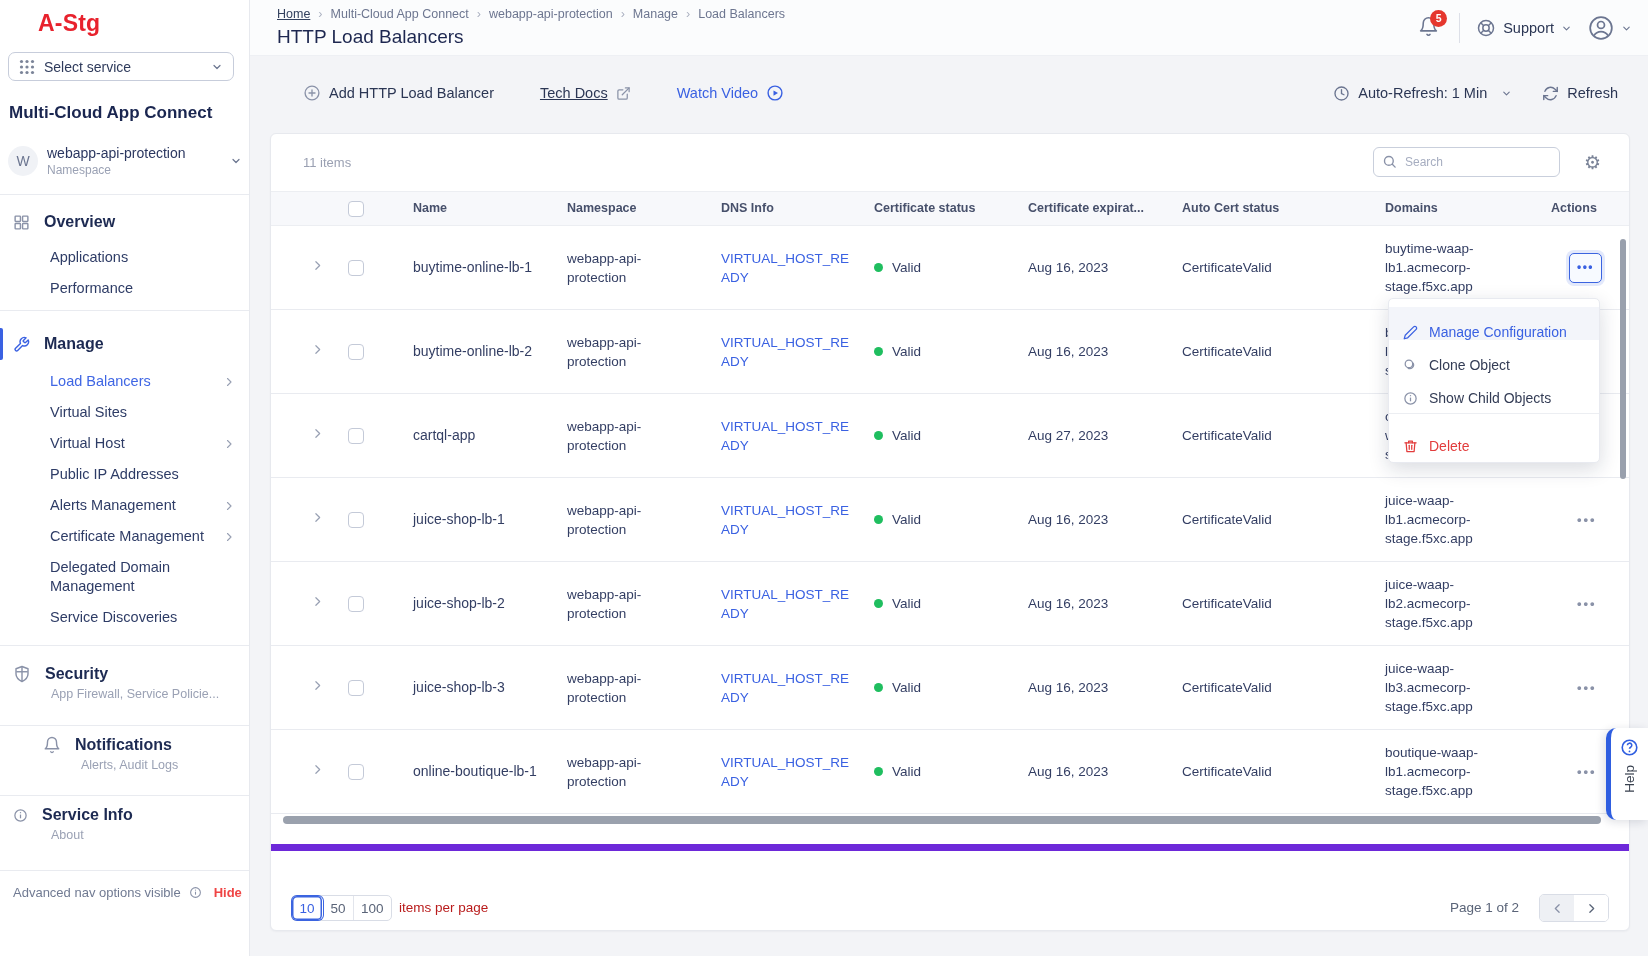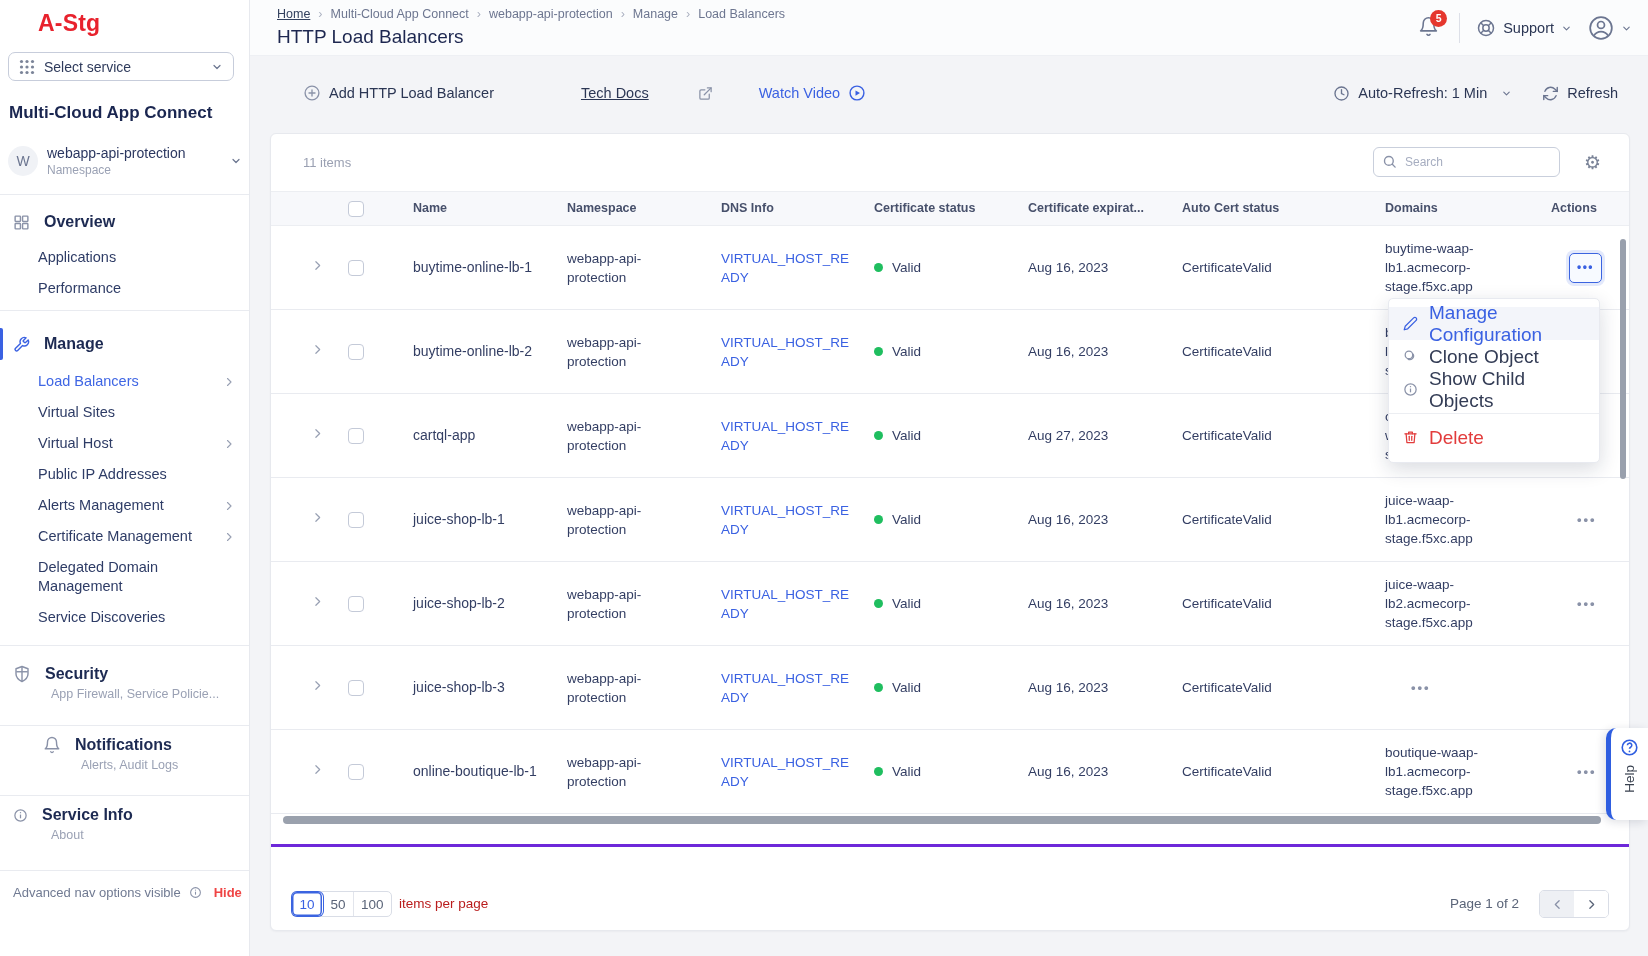--- a/index.html
+++ b/index.html
@@ -19,21 +19,21 @@
   .select-service .lbl { font-size:14px; color:#2f3b5c; flex:1;}
   .product-title { position:absolute; left:9px; top:103px; font-size:17px; font-weight:700; color:#1a2650;}
   .ns-row { position:absolute; left:8px; top:142px; width:234px; height:38px; display:flex; align-items:center; gap:9px; cursor:pointer;}
   .ns-avatar { width:30px; height:30px; border-radius:50%; background:#f0f2f6; color:#6b7590; font-size:14px; display:flex; align-items:center; justify-content:center;}
   .ns-text { flex:1;}
   .ns-name { font-size:14px; color:#2b3760;}
   .ns-sub { font-size:12px; color:#9aa1b4; margin-top:2px;}
   .sb-div { position:absolute; left:0; right:0; border-top:1px solid #e9ebf0;}
   .nav-head { position:absolute; left:0; right:0; height:32px; display:flex; align-items:center; gap:14px; padding-left:13px; font-size:16px; font-weight:600; color:#1d2a52;}
   .nav-head .bar { position:absolute; left:0; top:0; bottom:0; width:3px; background:#3a61e2; border-radius:0 2px 2px 0;}
-  .nav-list { position:absolute; left:0; right:0;}
+  .nav-list { position:absolute; left:12px; right:0;}
   .nav-item { position:relative; padding:6px 14px 6px 38px; font-size:14.5px; color:#2e3c66; line-height:19px; cursor:pointer;}
   .nav-item.active { color:#3f66e4;}
   .nav-item .chev { position:absolute; right:14px; top:50%; transform:translateY(-50%); }
   .sb-block { position:absolute; left:0; right:0; padding:10px 0 0 13px; cursor:pointer;}
   .sb-block .row { display:flex; align-items:center; gap:14px; font-size:16px; font-weight:600; color:#1d2a52;}
   .sb-block .sub { font-size:12.5px; color:#9aa1b4; margin:4px 0 0 38px;}
   .adv-bar { position:absolute; left:0; right:0; top:870px; border-top:1px solid #e9ebf0; padding:14px 0 0 13px; display:flex; align-items:center; gap:8px;}
   .adv-text { font-size:13px; color:#707a92;}
   .adv-hide { font-size:13px; font-weight:600; color:#ef4444; margin-left:4px; cursor:pointer;}
 
@@ -47,21 +47,21 @@
   .page-title { position:absolute; left:27px; top:26px; font-size:19px; font-weight:500; color:#1d2750;}
   .topbar-right { position:absolute; right:16px; top:0; height:56px; display:flex; align-items:center; gap:16px;}
   .bell-wrap { position:relative; cursor:pointer; padding-right:4px;}
   .badge { position:absolute; top:-6px; right:-4px; min-width:17px; height:17px; border-radius:9px; background:#e5372e; color:#fff; font-size:10.5px; font-weight:700; display:flex; align-items:center; justify-content:center; padding:0 4px;}
   .vdiv { width:1px; height:30px; background:#dde0e8;}
   .tb-group { display:flex; align-items:center; gap:7px; cursor:pointer; color:#2b3654; font-size:14.5px;}
 
   .toolbar { position:absolute; left:0; right:0; top:78px; height:30px;}
   .toolbar-left { position:absolute; left:53px; top:0; height:30px; display:flex; align-items:center; gap:46px;}
   .tool-item { display:flex; align-items:center; gap:8px; font-size:14.5px; cursor:pointer; color:#2b3654;}
-  .tool-item.docs span { text-decoration:underline; font-weight:500;margin-left:41px;}
+  .tool-item.docs span { text-decoration:underline; font-weight:500;}
   .tool-item.video { color:#3a61e2;}
   .toolbar-right { position:absolute; right:30px; top:0; height:30px; display:flex; align-items:center; gap:30px;}
 
   
   .card { position:absolute; left:20px; top:133px; width:1360px; height:798px; background:#fff; border:1px solid #e7e9ee; border-radius:6px; box-shadow:0 1px 2px rgba(16,24,40,.04);}
   .card-head { position:absolute; left:0; right:0; top:0; height:57px;}
   .items-count { position:absolute; left:32px; top:21px; font-size:13px; color:#9aa0b2;}
   .head-right { position:absolute; right:28px; top:13px; display:flex; align-items:center; gap:24px;}
   .search-box { position:relative; width:187px; height:30px;}
   .search-box input { width:100%; height:100%; border:1px solid #c9cfdc; border-radius:6px; padding:0 8px 0 31px; font-size:12px; color:#2f3b5c; outline:none; font-family:"Liberation Sans",sans-serif;}
@@ -82,34 +82,34 @@
   .c-dns div { width:136px; word-break:break-all;}
   .c-status { display:flex; align-items:center; gap:9px;}
   .dot { width:9px; height:9px; border-radius:50%; background:#1fbe5f;}
   .c-domains div { width:114px; overflow-wrap:break-word;}
   .dots { color:#8a92a8; font-size:13px; letter-spacing:2px; font-weight:700; margin-left:26px; cursor:pointer;}
   .dots-active { width:33px; height:30px; margin-left:18px; border:1px solid #3b64e0; border-radius:5px; background:#f7faff; color:#3a61e2; font-size:12px; letter-spacing:1.5px; font-weight:700; display:flex; align-items:center; justify-content:center; cursor:pointer; box-shadow:0 0 0 3px rgba(59,100,224,.14);}
 
   .hthumb { position:absolute; left:12px; top:682px; width:1318px; height:8px; border-radius:4px; background:#9aa1ad; cursor:pointer;}
   .vthumb { position:absolute; right:3px; top:105px; width:6px; height:240px; border-radius:3px; background:#99a0ad; cursor:pointer;}
 
-  .card-foot { position:absolute; left:0; right:0; top:710px; bottom:0; border-top:3px solid #6d28d9;}
+  .card-foot { position:absolute; left:0; right:0; top:710px; bottom:0; border-top:7px solid #6d28d9;}
   .size-group { position:absolute; left:20px; top:44px; display:flex; align-items:stretch; height:26px; border:1px solid #d9dde6; border-radius:5px; background:#fff;}
   .size-btn { min-width:31px; padding:0 7px; display:flex; align-items:center; justify-content:center; font-size:13.5px; color:#5a6478; border-right:1px solid #e2e5ec; cursor:pointer;}
   .size-btn:last-child { border-right:none;}
   .size-btn.sel { color:#3a61e2; box-shadow:0 0 0 1.5px #3b64e0 inset, 0 0 0 1px #3b64e0; border-radius:5px; border-right-color:transparent;}
   .ipp { position:absolute; left:128px; top:49px; font-size:13.5px; color:#b91c1c;}
   .page-info { position:absolute; right:110px; top:49px; font-size:13.5px; color:#5a6478;}
   .pager { position:absolute; right:20px; top:43px; display:flex; height:28px; border:1px solid #d9dde6; border-radius:5px; overflow:hidden;}
   .pager .pg { width:34px; display:flex; align-items:center; justify-content:center; cursor:pointer; background:#fff;}
   .pager .pg.disabled { background:#eef0f4;}
 
   
   .ctx-menu { position:absolute; left:1388px; top:298px; width:212px; background:#fff; border:1px solid #e8eaf0; border-radius:5px; box-shadow:0 6px 20px rgba(20,30,60,.16); z-index:20; padding:8px 0;}
-  .mi { height:33px; display:flex; align-items:center; gap:11px; padding:0 14px; font-size:19px; color:#333c55; cursor:pointer;}
+  .mi { height:33px; display:flex; align-items:flex-end; gap:11px; padding:0 14px; font-size:14px; color:#333c55; cursor:pointer;}
   .mi.hl { background:#f3f5fa; color:#3a61e2;}
   .mi-div { border-top:1px solid #eceef2; margin:7px 0;}
   .mi.danger { color:#e23c3c;}
 
   
   .help-tab { position:absolute; right:0; top:728px; width:42px; height:92px; background:#fff; border-radius:10px 0 0 10px; box-shadow:-2px 2px 10px rgba(20,30,60,.14); border-left:5px solid #2f5ee0; z-index:15; display:flex; flex-direction:column; align-items:center; padding-top:10px; gap:8px; cursor:pointer;}
   .help-word { writing-mode:vertical-rl; transform:rotate(180deg); font-size:13.5px; color:#39414f;}
 
   .icn { display:inline-flex; align-items:center; justify-content:center; line-height:0;}
 </style>
@@ -584,20 +584,23 @@
             </div>
             <div class="cell c-dns">
               <div>VIRTUAL_HOST_READY</div>
             </div>
             <div class="cell c-status">
               <div class="dot"></div>
               <div>Valid</div>
             </div>
             <div class="cell">Aug 16, 2023</div>
             <div class="cell">CertificateValid</div>
+            <div class="cell c-domains">
+              <div>juice-waap-lb3.acmecorp-stage.f5xc.app</div>
+            </div>
             <div class="cell">
               <div class="dots">•••</div>
             </div>
           </div>
           <div class="trow tgrid">
             <div class="cell c-chev"><span class="icn">
                 <svg width="13" height="13" viewBox="0 0 24 24" fill="none" stroke="#98a0b3" stroke-width="2.2" stroke-linecap="round" stroke-linejoin="round">
                   <polyline points="9 5 16 12 9 19"></polyline>
                 </svg>
               </span></div>

